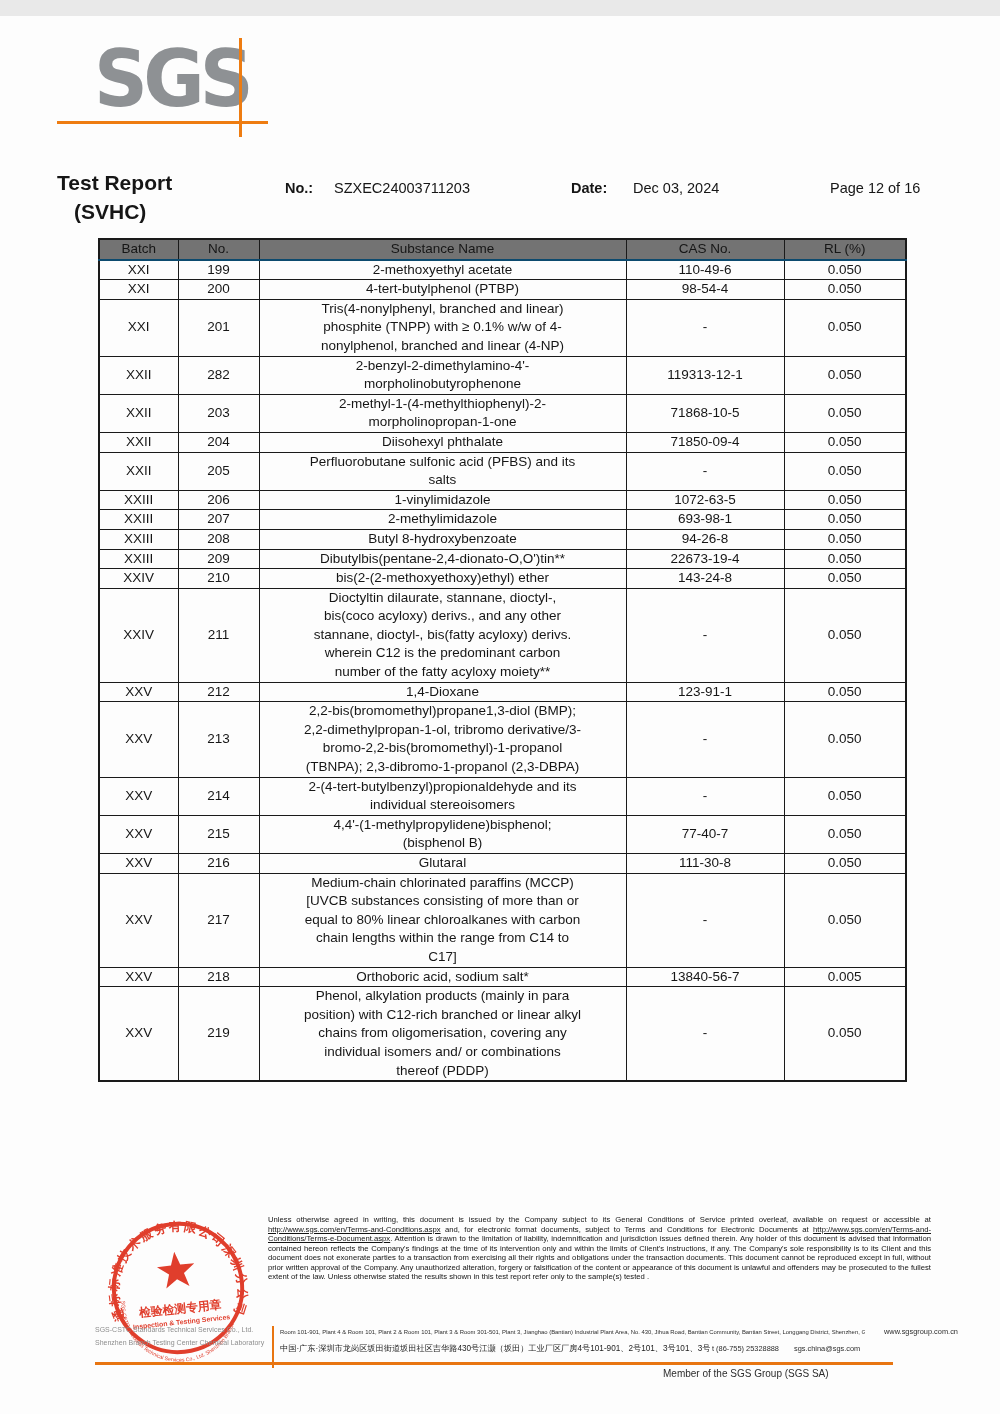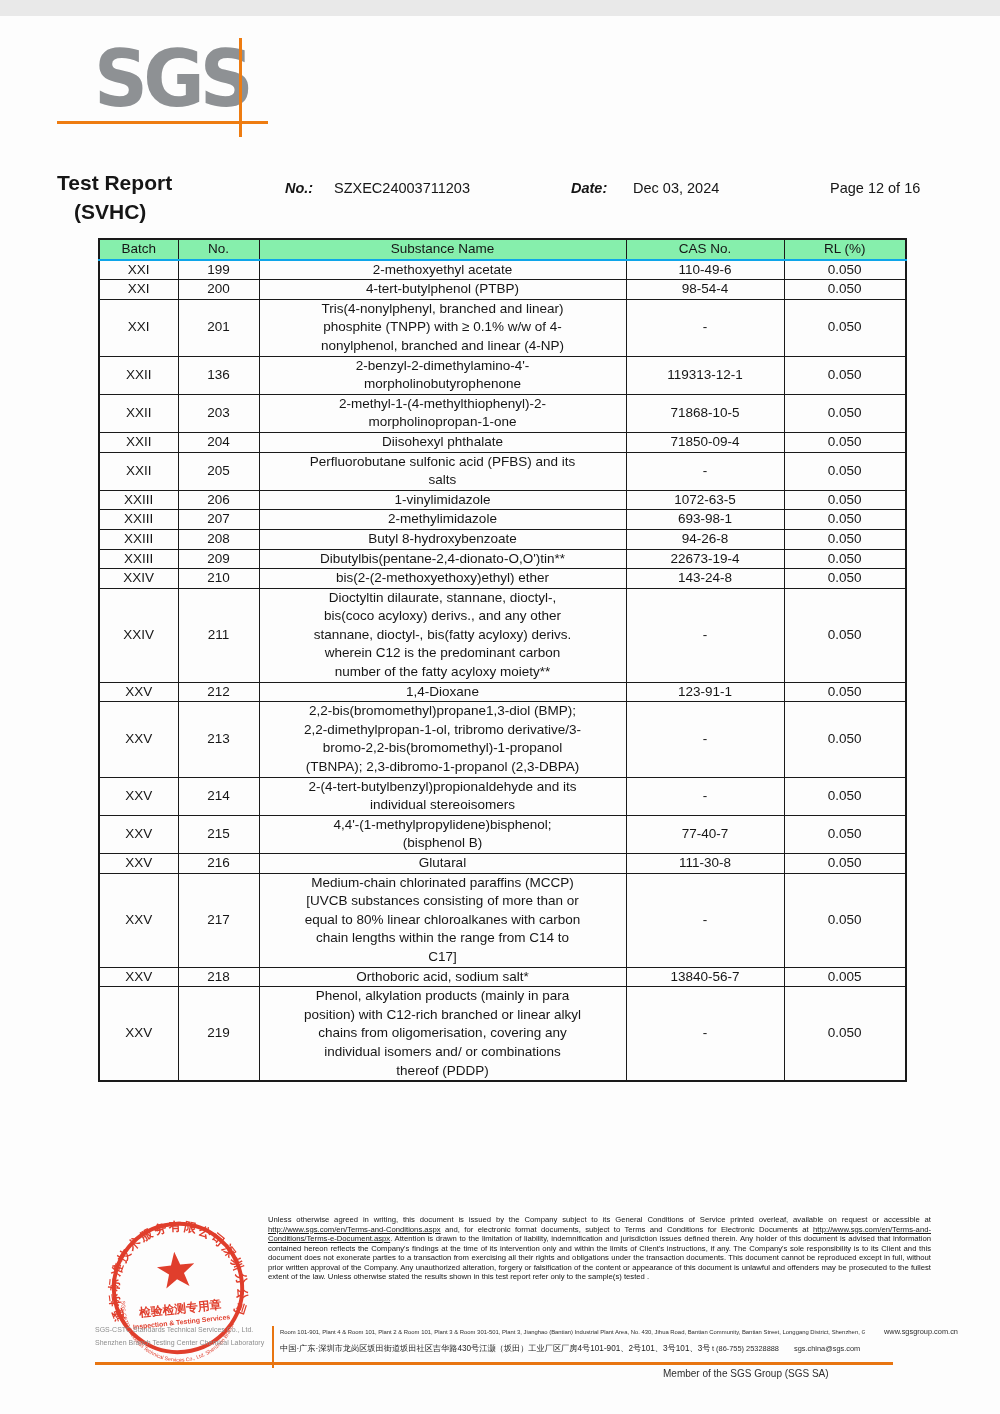--- a/index.html
+++ b/index.html
@@ -15,37 +15,37 @@
     font-family:"DejaVu Sans", sans-serif; font-weight:bold;
     font-size:78px; letter-spacing:-5px; color:#8e9194;
     transform:scaleX(.96); transform-origin:left top;
   }
   .logo-hline { position:absolute; left:57px; top:105px; width:211px; height:3px; background:#ee7c11; }
   .logo-vline { position:absolute; left:239px; top:22px; width:3px; height:99px; background:#ee7c11; }
   
   .title1 { position:absolute; left:57px; top:155px; font-size:21px; font-weight:bold; }
   .title2 { position:absolute; left:74px; top:184px; font-size:21px; font-weight:bold; }
   .meta { position:absolute; top:164px; font-size:14.5px; }
-  .meta.b { font-weight:bold;font-style:italic; }
+  .meta.b { font-weight:bold; }
   .no-label   { left:285px; }
   .no-value   { left:334px; }
   .date-label { left:571px; }
   .date-value { left:633px; }
   .page-info  { left:830px; }
   
   table.svhc {
     position:absolute; left:98px; top:222px; width:807px;
     border-collapse:collapse; table-layout:fixed;
     border:2px solid #1a1a1a;
   }
   table.svhc th, table.svhc td {
     border:1px solid #1a1a1a; text-align:center; vertical-align:middle;
     font-size:13.5px; line-height:18.6px; padding:0 2px;
   }
-  table.svhc th { background:#86efac; font-weight:normal; height:19px; border-bottom:2px solid #0ea5e9; }
+  table.svhc th { background:#737373; font-weight:normal; height:19px; border-bottom:2px solid #0c4a6e; }
   td.name { white-space:pre-line; }
   
   .stamp { position:absolute; left:104px; top:1198px; width:148px; height:148px; transform:rotate(-6deg); opacity:.92; }
   .stamp-company {
     position:absolute; left:95px; top:1307px; width:185px;
     font-size:7px; line-height:13px; color:#8e8e8e; letter-spacing:0;
   }
   .terms {
     position:absolute; left:268px; top:1199px; width:663px;
     font-size:7.7px; line-height:9.55px; text-align:justify; color:#141414;
@@ -123,21 +123,21 @@
           <td>XXI</td>
           <td>201</td>
           <td class="name">Tris(4-nonylphenyl, branched and linear)
 phosphite (TNPP) with ≥ 0.1% w/w of 4-
 nonylphenol, branched and linear (4-NP)</td>
           <td>-</td>
           <td>0.050</td>
         </tr>
         <tr>
           <td>XXII</td>
-          <td>136</td>
+          <td>282</td>
           <td class="name">2-benzyl-2-dimethylamino-4'-
 morpholinobutyrophenone</td>
           <td>119313-12-1</td>
           <td>0.050</td>
         </tr>
         <tr>
           <td>XXII</td>
           <td>203</td>
           <td class="name">2-methyl-1-(4-methylthiophenyl)-2-
 morpholinopropan-1-one</td>

